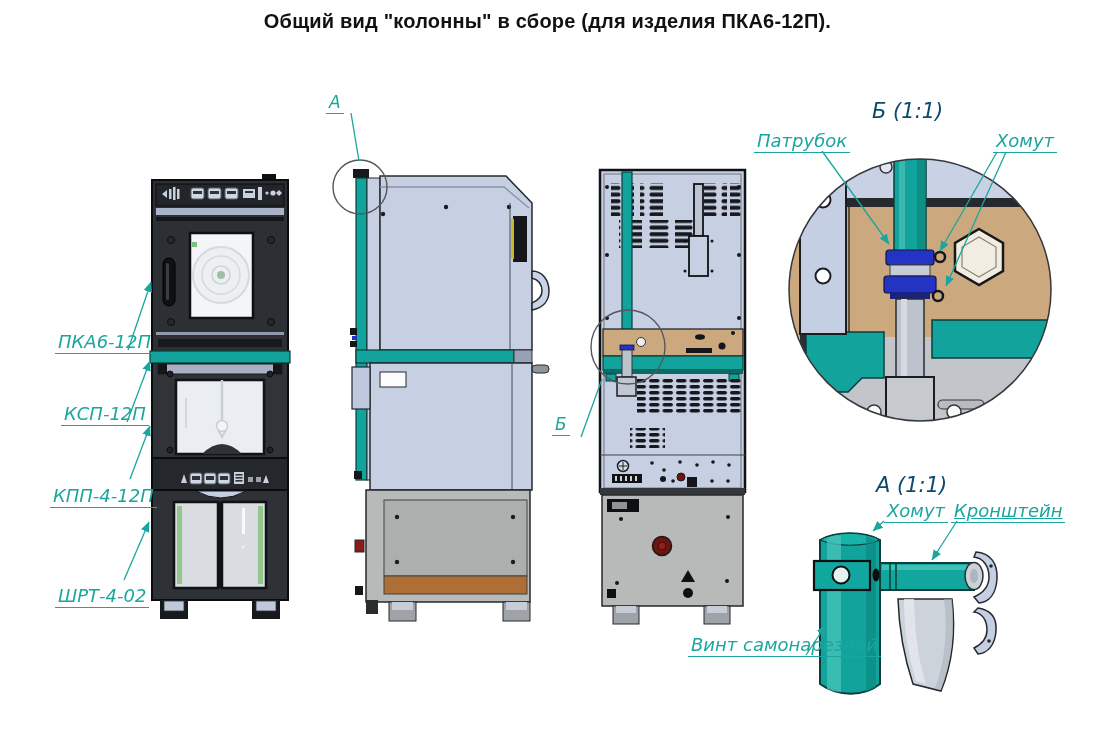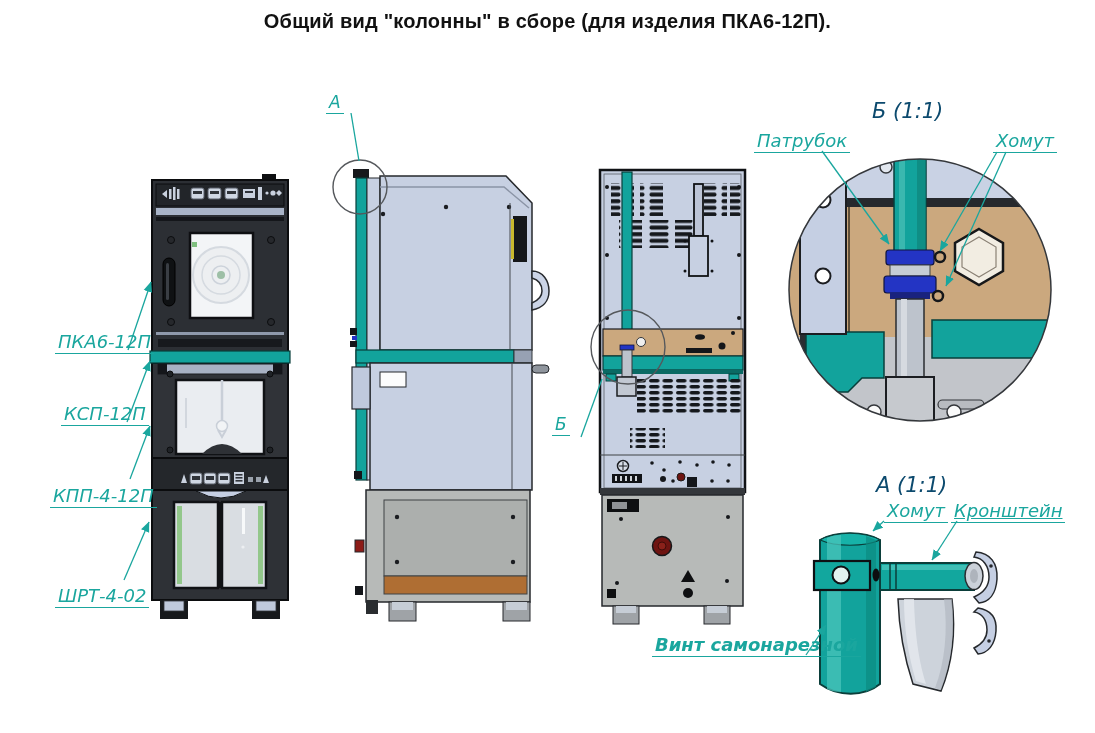--- a/index.html
+++ b/index.html
@@ -393,15 +393,15 @@
   <div class="co-label co-letter" style="left:326px;top:93px;">А</div>
   <div class="co-label co-letter" style="left:552px;top:415px;">Б</div>
 
   <div class="detail-title" style="left:872px;top:100px;">Б (1:1)</div>
   <div class="co-label" style="left:754px;top:131px;">Патрубок</div>
   <div class="co-label" style="left:993px;top:131px;text-align:center;">Хомут</div>
 
   <div class="detail-title" style="left:876px;top:474px;text-align:right;">А (1:1)</div>
   <div class="co-label" style="left:884px;top:501px;">Хомут</div>
   <div class="co-label" style="left:951px;top:501px;text-decoration:underline;">Кронштейн</div>
-  <div class="co-label" style="left:652px;top:635px;font-weight:bold;">Винт самонарезной</div>
+  <div class="co-label" style="left:688px;top:635px;">Винт самонарезной</div>
 
 </div>
 
 </body></html>

